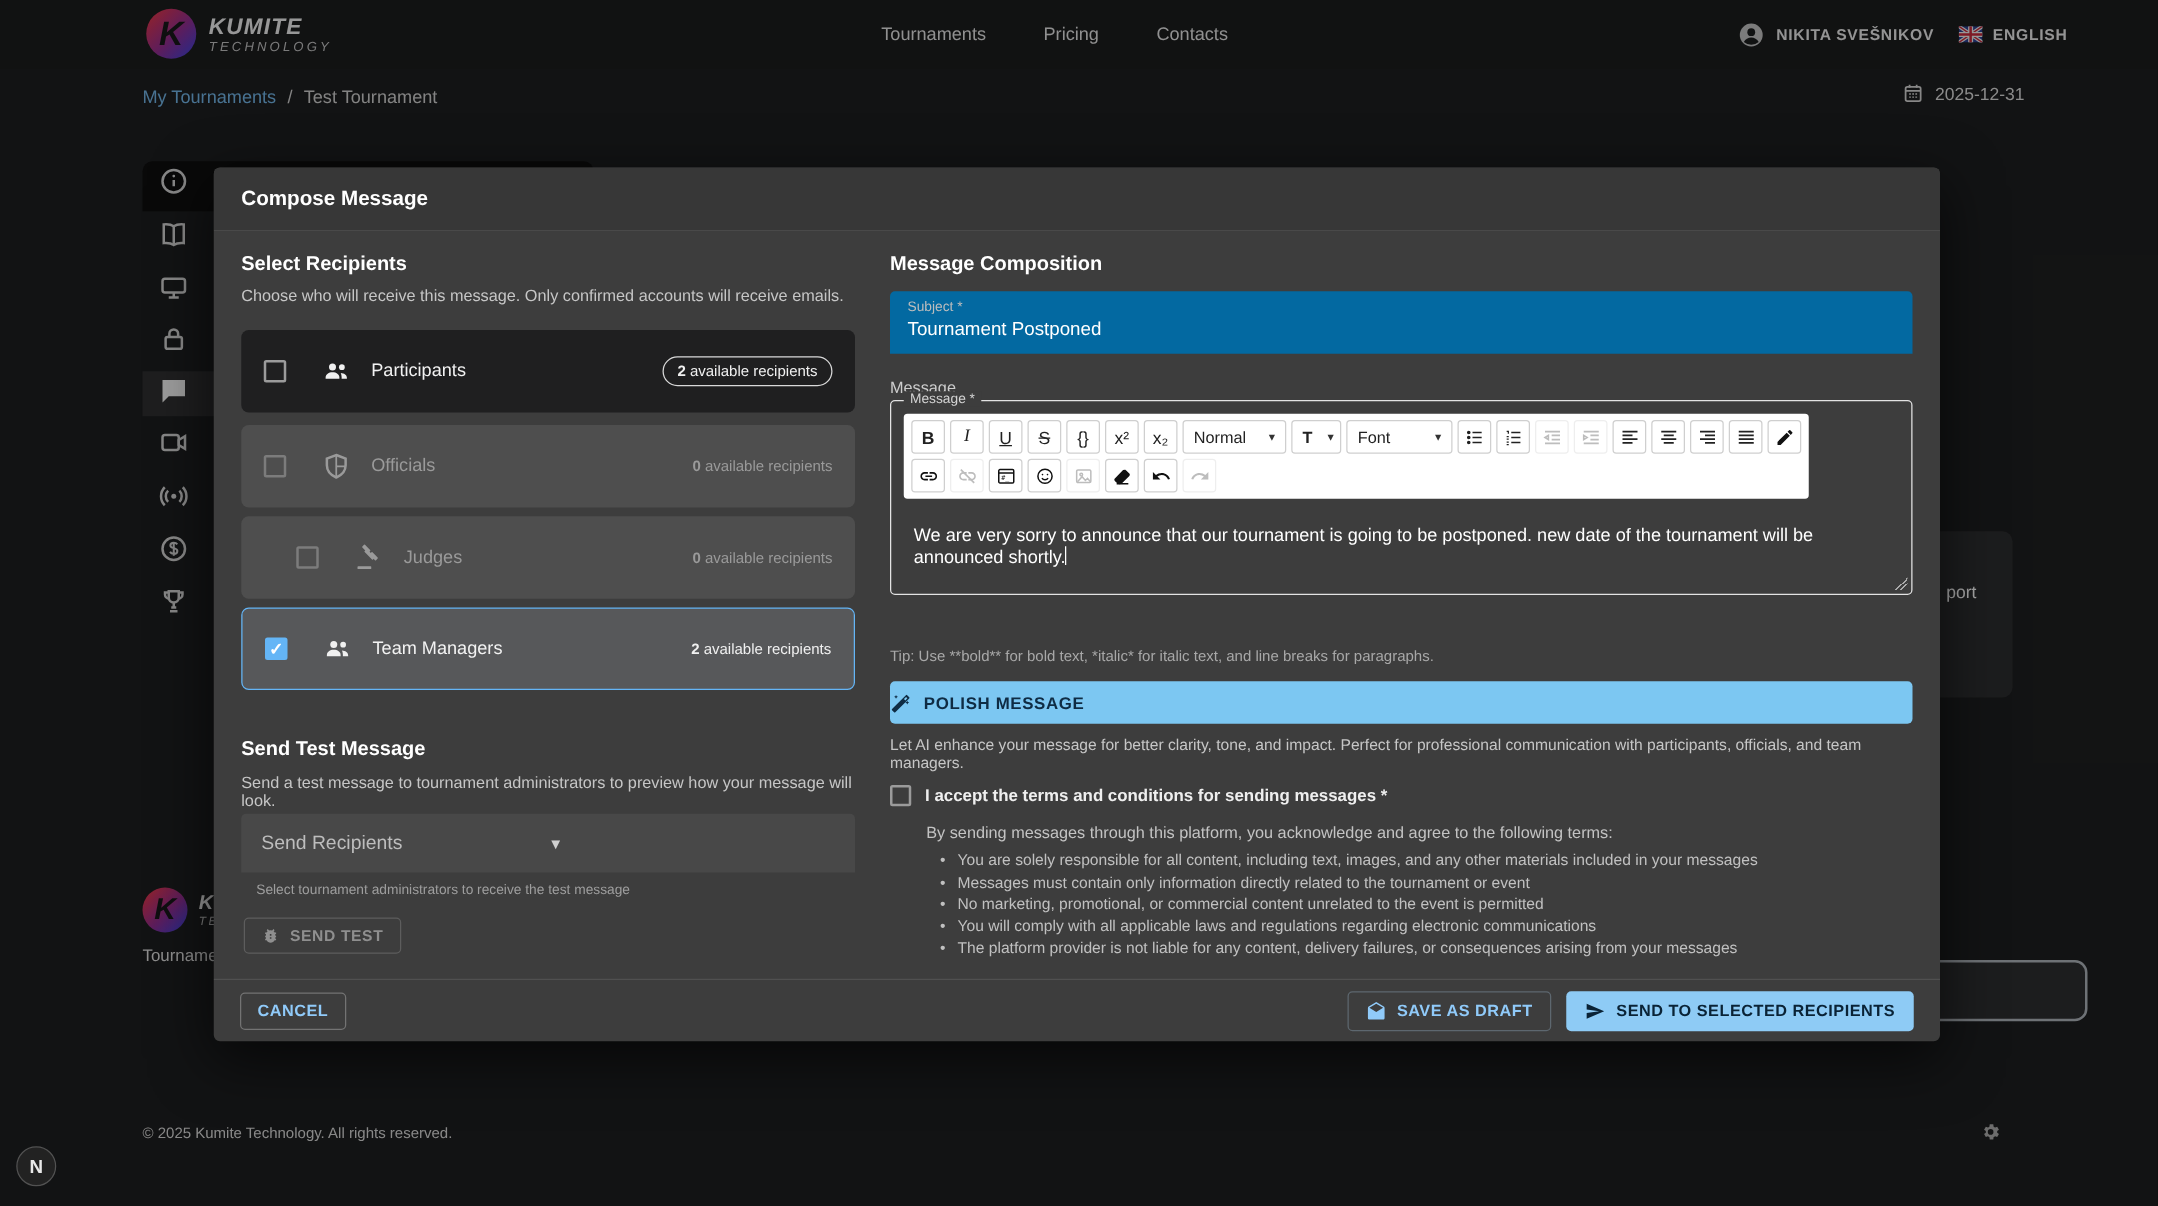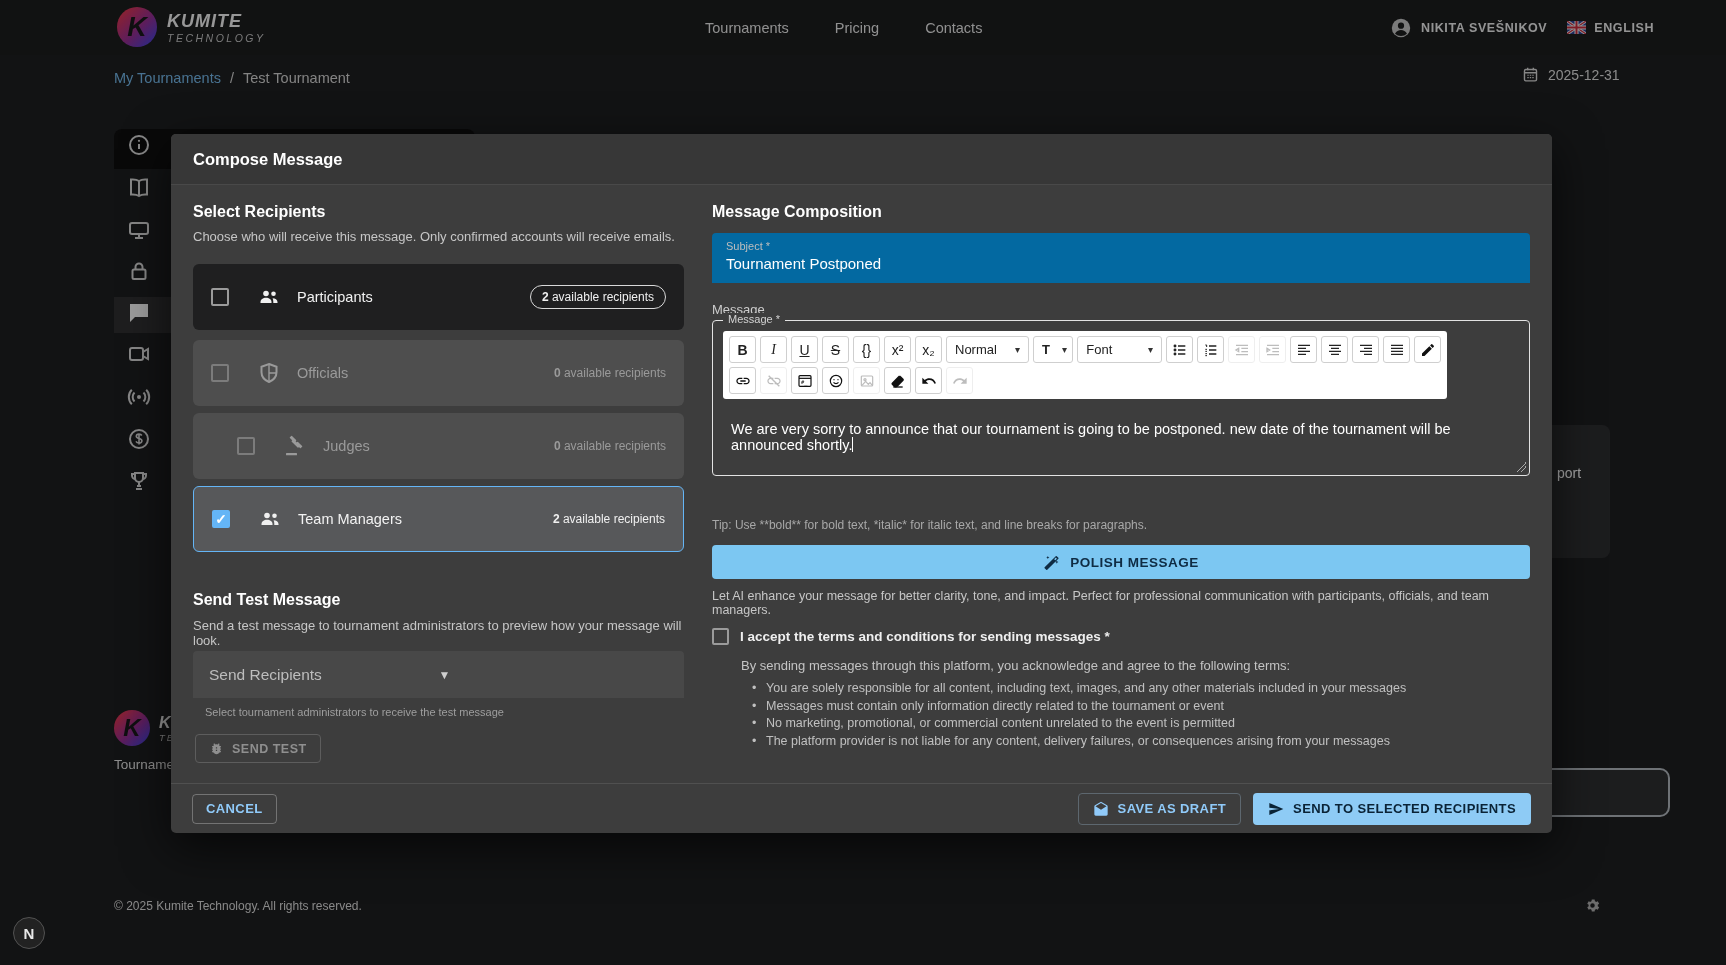--- a/index.html
+++ b/index.html
@@ -124,21 +124,21 @@
   .tb-s { text-decoration:line-through; }
   .tb-sel { gap:12px; padding:0 8px; font-size:13px; justify-content:space-between; }
   .tb-sel .car { font-size:10px; color:#333; }
   .msg-body { position:absolute; left:2px; top:86px; right:2px; bottom:2px; padding:14px 16px;
               font-size:14.5px; color:#fff; cursor:text; }
   .caret-bar { display:inline-block; width:1px; height:15px; background:#fff; vertical-align:-2px; }
   .grip { position:absolute; right:3px; bottom:3px; width:10px; height:10px;
           background:linear-gradient(135deg,transparent 50%,#aaa 50%,#aaa 58%,transparent 58%,transparent 70%,#aaa 70%,#aaa 78%,transparent 78%); }
   .tip { position:absolute; top:384px; font-size:12px; color:#a8a8a8; }
   .polish { position:absolute; top:411px; width:818px; height:34px; background:#7cc7f2; border-radius:4px;
-            display:flex; align-items:center; justify-content:center; gap:10px; color:#0f2c44;
+            display:flex; align-items:center; gap:10px; color:#0f2c44;
             font-size:13.5px; font-weight:700; letter-spacing:.5px; cursor:pointer; }
   .polish-d { position:absolute; top:455px; width:818px; font-size:12.5px; color:#c6c6c6; }
   .terms-row { position:absolute; top:494px; display:flex; align-items:center; gap:11px; }
   .terms-row .tl { font-size:13.5px; font-weight:600; color:#efefef; }
   .terms-intro { position:absolute; top:524px; left:29px; font-size:13px; color:#c3c3c3; }
   .terms-ul { position:absolute; top:547px; left:40px; list-style:none; }
   .terms-ul li { font-size:12.5px; color:#c0c0c0; margin-bottom:3.6px; position:relative; padding-left:14px; }
   .terms-ul li::before { content:"•"; position:absolute; left:0; color:#c0c0c0; }
 
   .btn-cancel { height:30px; padding:0 13px; border:1px solid rgba(255,255,255,.28); border-radius:4px;
@@ -528,20 +528,21 @@
 
       <div class="terms-row">
         <div class="cb" style="width:17px;height:17px"></div>
         <div class="tl">I accept the terms and conditions for sending messages *</div>
       </div>
       <div class="terms-intro">By sending messages through this platform, you acknowledge and agree to the following terms:</div>
       <ul class="terms-ul">
         <li>You are solely responsible for all content, including text, images, and any other materials included in your messages</li>
         <li>Messages must contain only information directly related to the tournament or event</li>
         <li>No marketing, promotional, or commercial content unrelated to the event is permitted</li>
+        <li>You will comply with all applicable laws and regulations regarding electronic communications</li>
         <li>The platform provider is not liable for any content, delivery failures, or consequences arising from your messages</li>
       </ul>
     </div>
 
     <div class="m-ftr">
       <button class="btn-cancel">CANCEL</button>
       <div class="ftr-right">
         <button class="btn-draft">
           <svg width="16" height="16" viewBox="0 0 24 24" fill="#90caf9">
               <path d="M21.99 8c0-.72-.37-1.35-.94-1.7L12 1 2.95 6.3C2.38 6.65 2 7.28 2 8v12c0 1.1.9 2 2 2h16c1.1 0 2-.9 2-2zM12 13L3.74 7.84 12 3l8.26 4.84z"></path>

